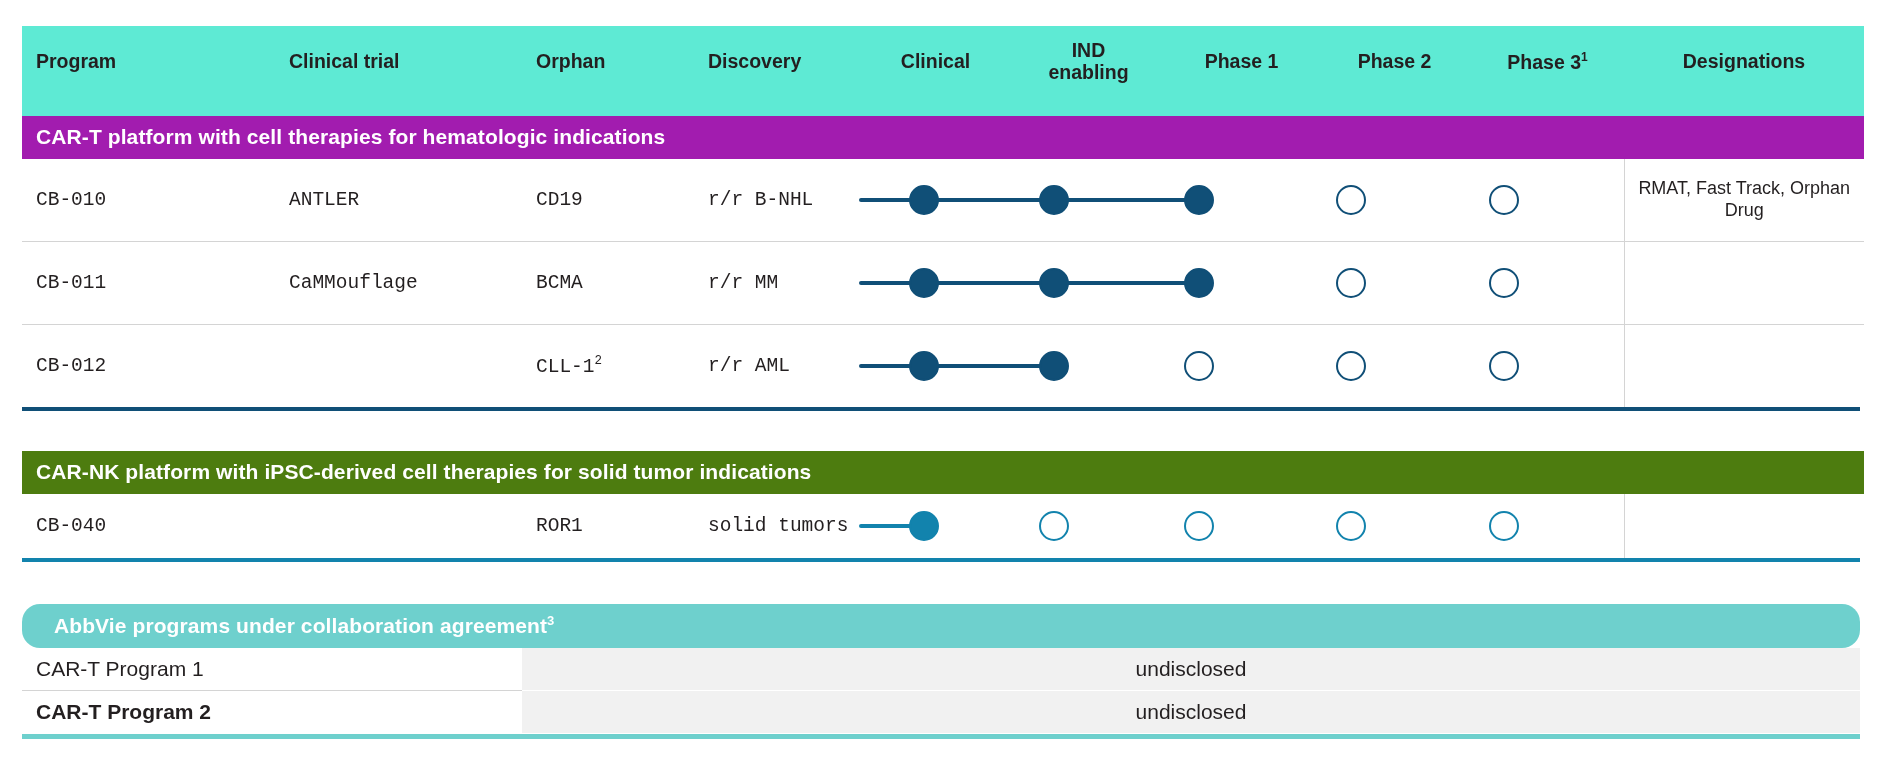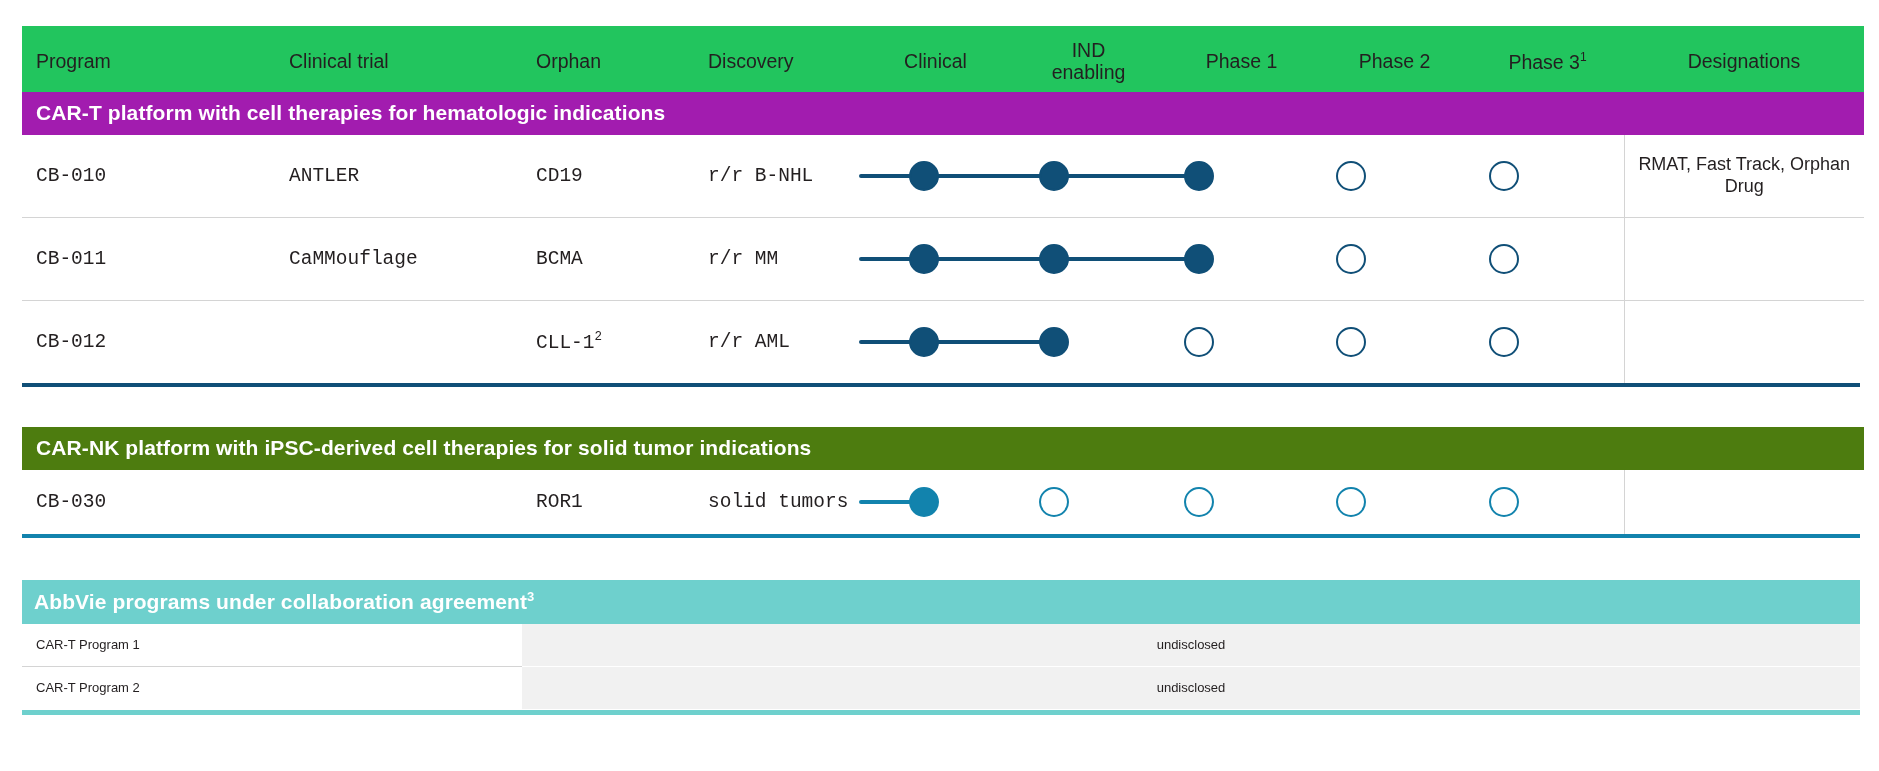--- a/index.html
+++ b/index.html
@@ -29,25 +29,25 @@
   }
   col.c-program    { width: 253px; }
   col.c-trial      { width: 247px; }
   col.c-target     { width: 172px; }
   col.c-indication { width: 165px; }
   col.c-stage      { width: 153px; }
   col.c-design     { width: 240px; }
 
   
   .hdr th {
-    background: #22c55e;
+    background: #5eead4;
     font-size: 19.5px;
-    font-weight: normal;
+    font-weight: bold;
     color: #231f20;
-    padding: 14px 0 8px 0;
+    padding: 14px 0 32px 0;
     text-align: center;
     vertical-align: middle;
     line-height: 1.12;
     border: 0;
   }
   .hdr th.left {
     text-align: left;
     padding-left: 14px;
   }
   .hdr th sup { font-size: 12px; vertical-align: super; }
@@ -55,21 +55,21 @@
   
   .banner td {
     padding: 9px 0 10px 14px;
     font-size: 21px;
     font-weight: bold;
     color: #ffffff;
     letter-spacing: .1px;
   }
   .banner-dark td  { background: #a21caf; }
   .banner-mid td   { background: #4d7c0f; }
-  .banner-teal td  { background: #6ed0cd; padding-left: 12px; }
+  .banner-teal td  { background: #6ed0cd; padding-left: 32px; border-radius: 18px; }
   .banner td sup   { font-size: 13px; vertical-align: super; }
 
   
   .drow td {
     font-size: 19.5px;
     color: #231f20;
     height: 80px;
     vertical-align: middle;
     border-bottom: 1px solid #d4d4d4;
     background: #ffffff;
@@ -124,35 +124,35 @@
   
   .rule-dark { height: 4px; background: #104f77; width: 1838px; }
   .rule-mid  { height: 4px; background: #1283ad; width: 1838px; }
   .rule-teal { height: 5px; background: #6ed0cd; width: 1838px; }
 
   .gap-lg { height: 40px; }
   .gap-md { height: 42px; }
 
   
   .collab td {
-    font-size: 13px;
+    font-size: 21px;
     height: 40px;
     vertical-align: middle;
     background: #f1f1f1;
   }
   .collab td.name {
     background: #ffffff;
     padding-left: 14px;
     border-bottom: 1px solid #d4d4d4;
   }
   .collab td.value {
     text-align: center;
     border-bottom: 1px solid #ffffff;
   }
-  .collab.last td.name { border-bottom: 0; }
+  .collab.last td.name { border-bottom: 0; font-weight: bold; }
 </style>
 </head>
 <body>
 
 <div class="pipeline">
 
   <table class="grid">
     <colgroup>
       <col class="c-program">
         <col class="c-trial">
@@ -278,21 +278,21 @@
         <col class="c-stage">
       <col class="c-design">
     </colgroup>
 
     <tbody>
         <tr class="banner banner-mid">
       <td colspan="10">CAR-NK platform with iPSC-derived cell therapies for solid tumor indications</td>
     </tr>
 
     <tr class="drow last" style="height:62px;">
-      <td class="pad" style="height:62px;">CB-030</td>
+      <td class="pad" style="height:62px;">CB-040</td>
       <td class="pad" style="height:62px;"></td>
       <td class="pad" style="height:62px;">ROR1</td>
       <td class="pad" style="height:62px;">solid tumors</td>
       <td class="stage" colspan="5" style="height:62px;">
         <div class="rowwrap" style="height:62px;">
           <div class="band">
             <div class="track" style="left:0px; width:65px; background:#1283ad;"></div>
             <div class="node filled-mid" style="left:65px;"></div>
             <div class="node open-mid" style="left:195px;"></div>
             <div class="node open-mid" style="left:340px;"></div>

